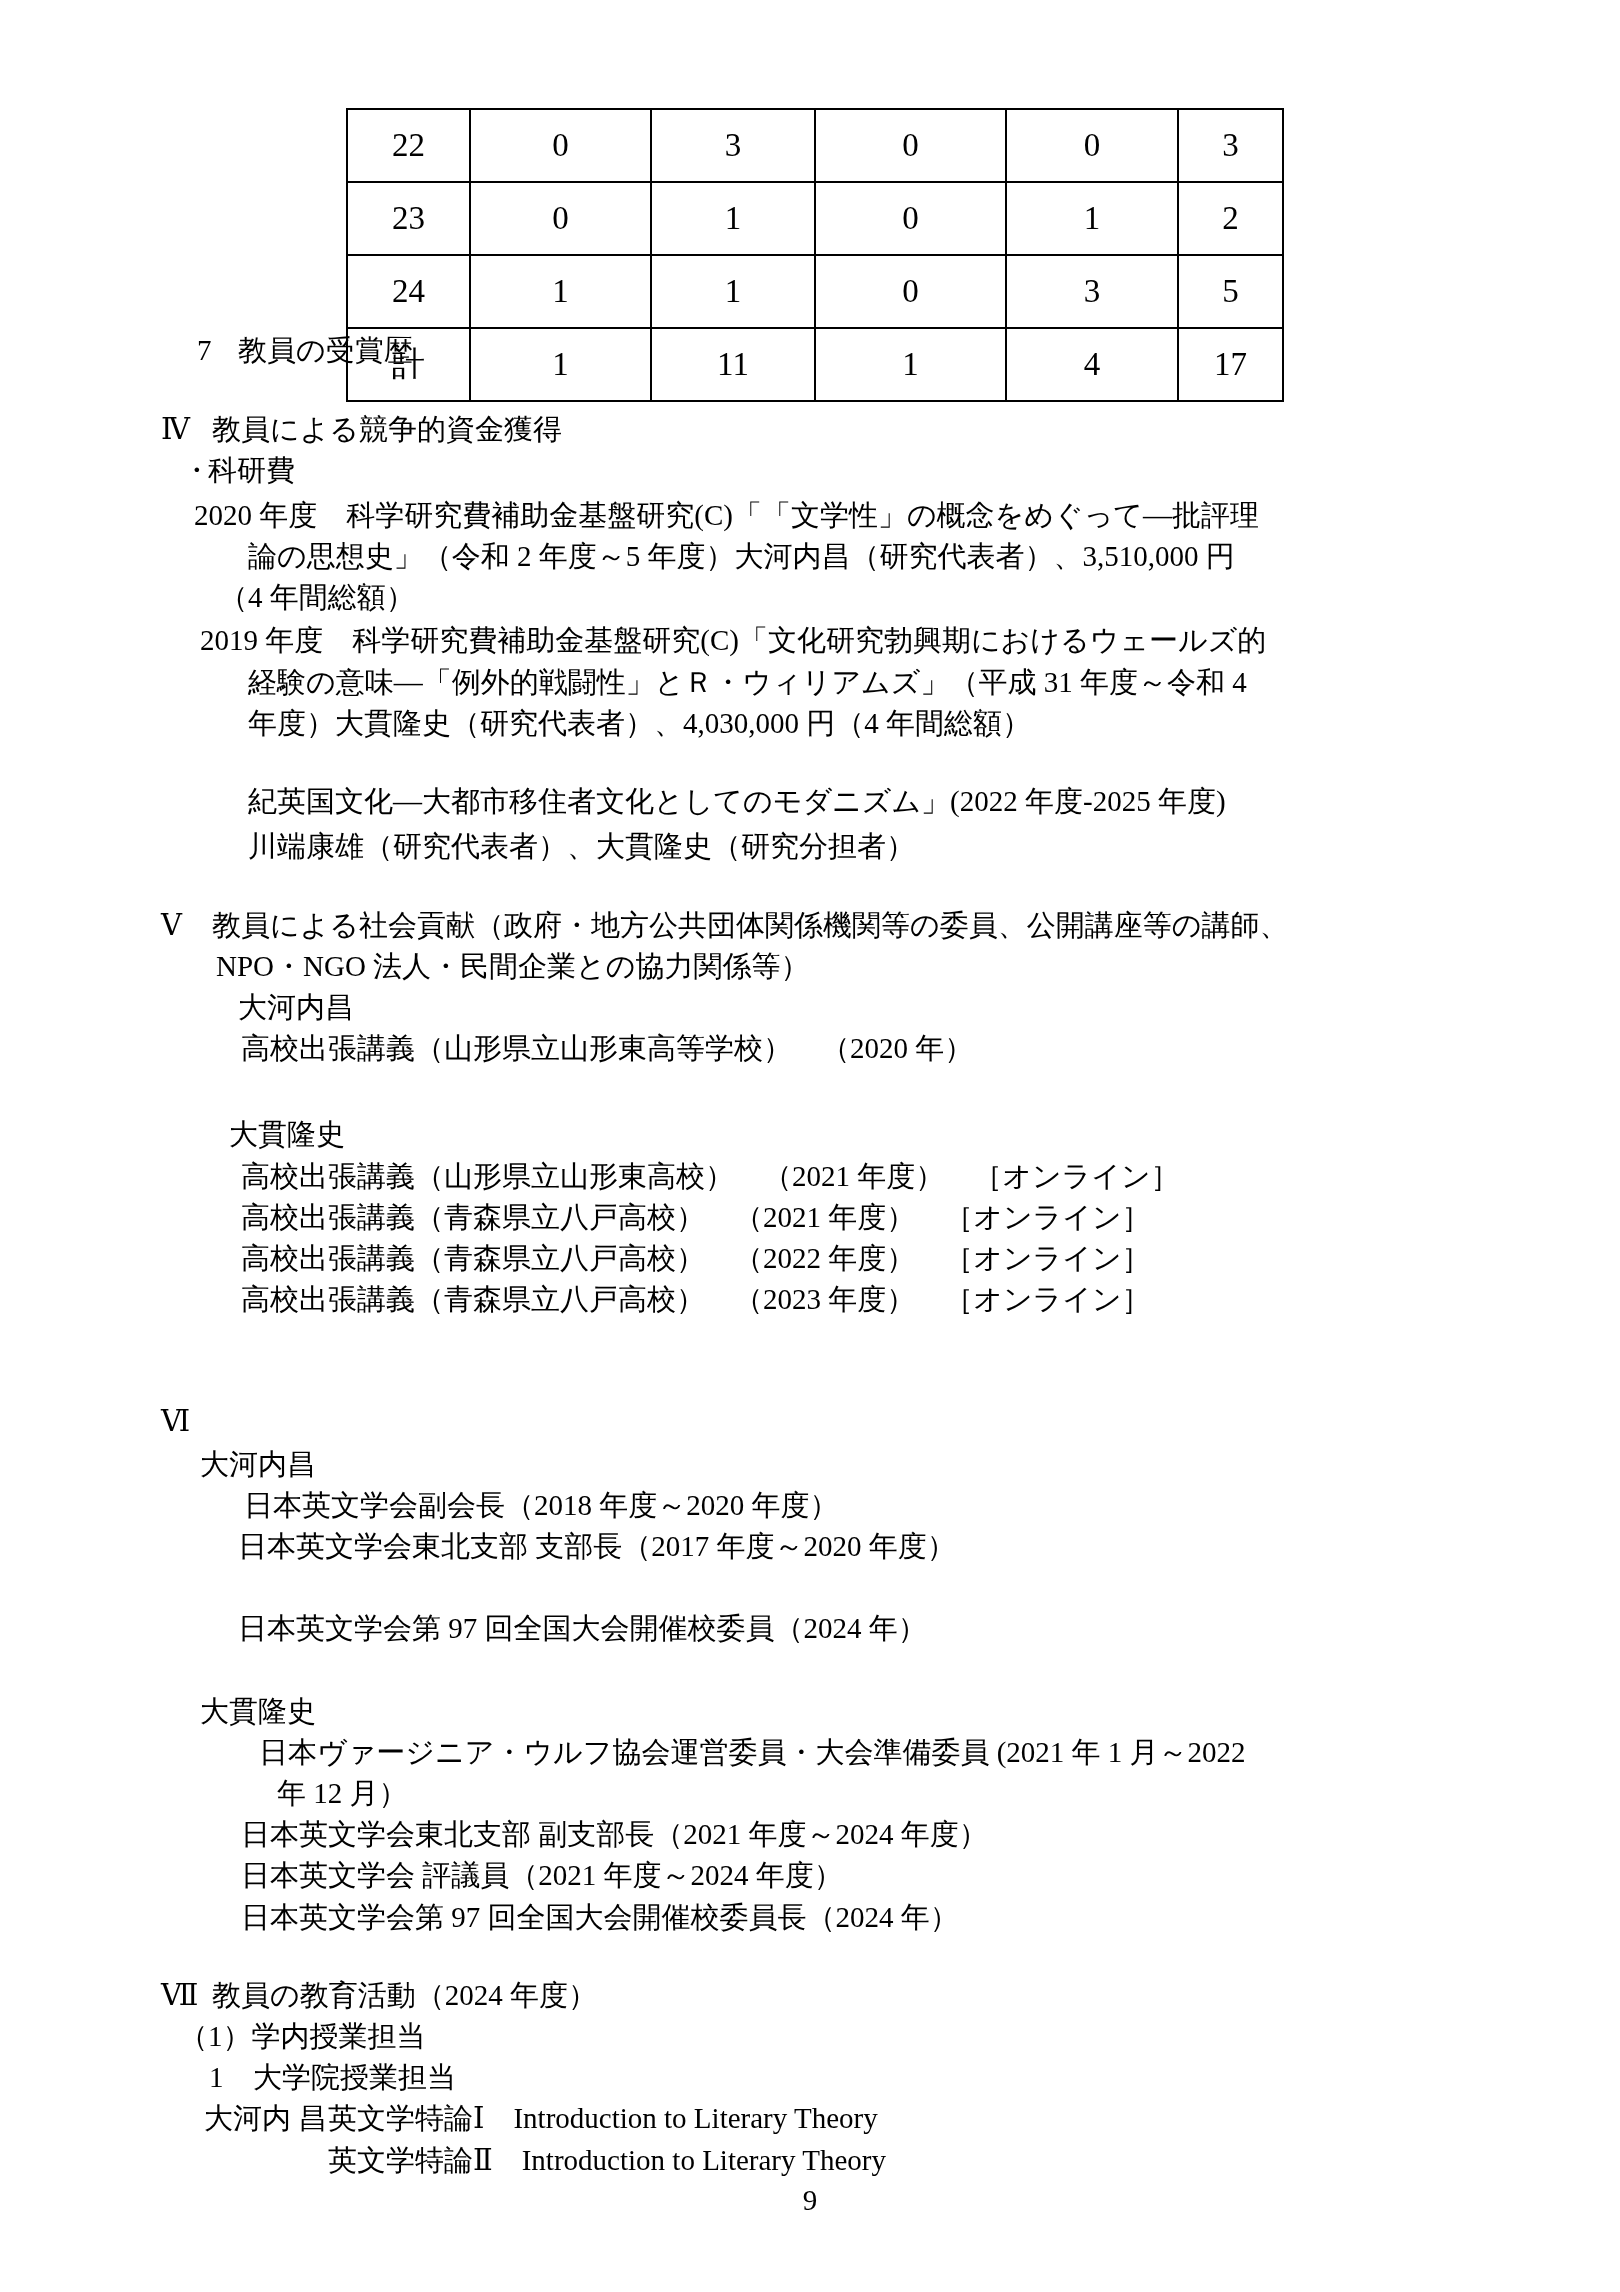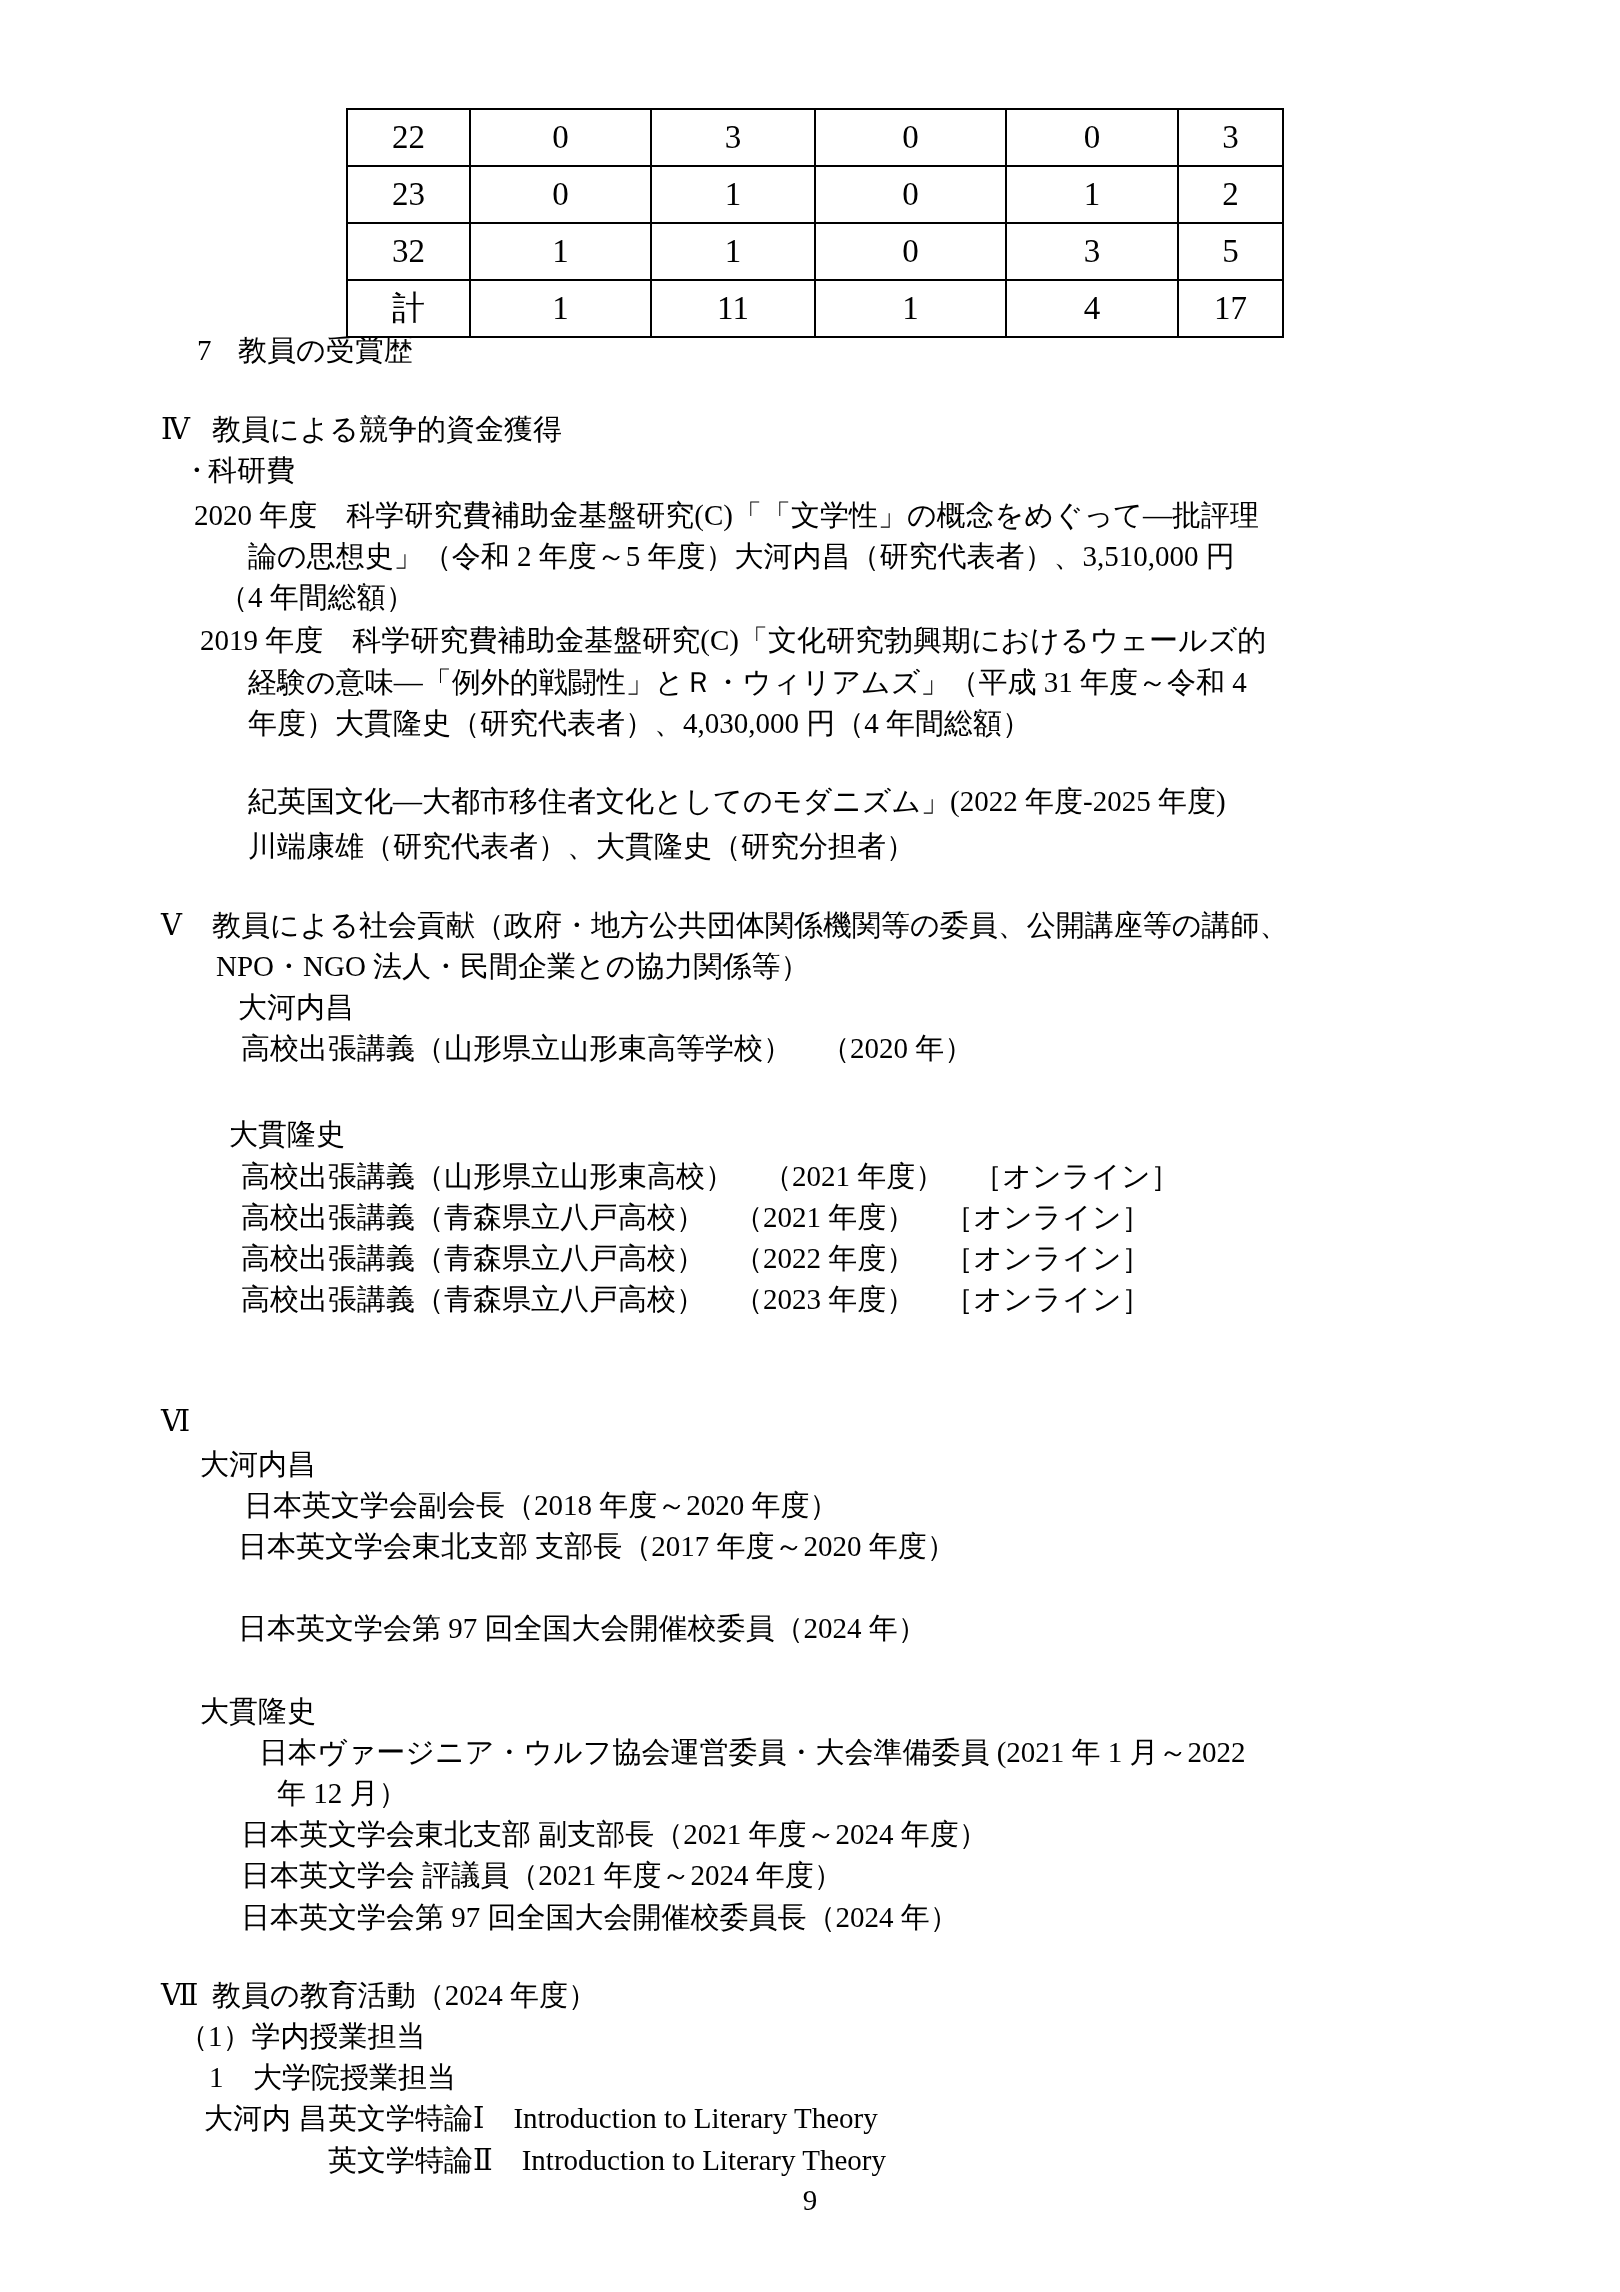--- a/index.html
+++ b/index.html
@@ -23,21 +23,21 @@
     position:absolute;
     left:346px;
     top:108px;
     border-collapse:collapse;
     table-layout:fixed;
     border:2px solid #000;
   }
   .dtable td {
     border:2.9px solid #000;
     height:47px;
-    padding:4px;
+    padding:12px;
     text-align:center;
     vertical-align:middle;
     font-size:33px;
     font-family:"Liberation Serif","DejaVu Serif",serif;
   }
   .pagenum {
     position:absolute;
     left:0; top:2228;
     width:1620px;
     text-align:center;
@@ -69,21 +69,21 @@
       </tr>
       <tr>
         <td>23</td>
         <td>0</td>
         <td>1</td>
         <td>0</td>
         <td>1</td>
         <td>2</td>
       </tr>
       <tr>
-        <td>32</td>
+        <td>24</td>
         <td>1</td>
         <td>1</td>
         <td>0</td>
         <td>3</td>
         <td>5</td>
       </tr>
       <tr>
         <td>計</td>
         <td>1</td>
         <td>11</td>

